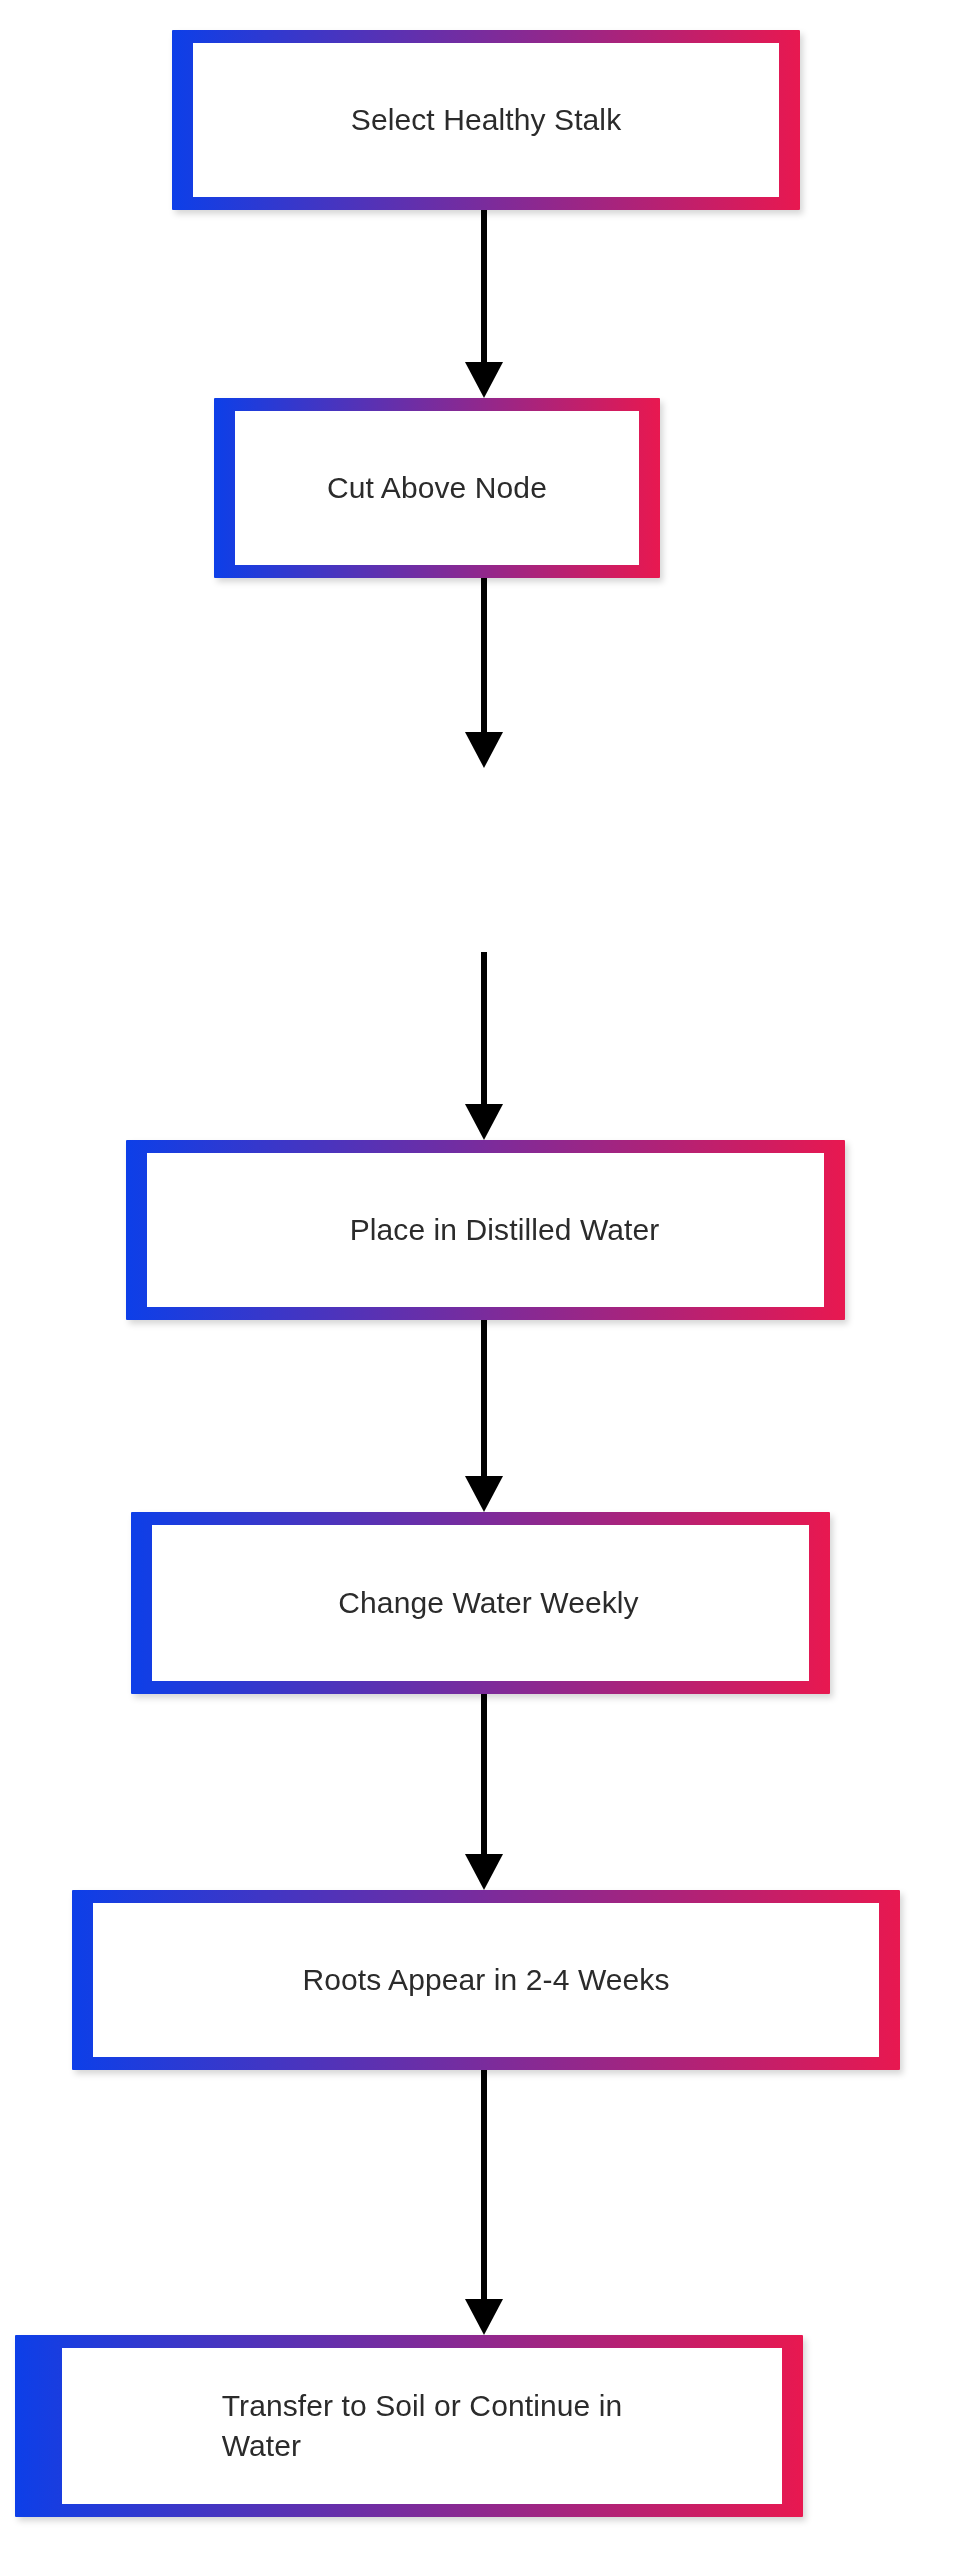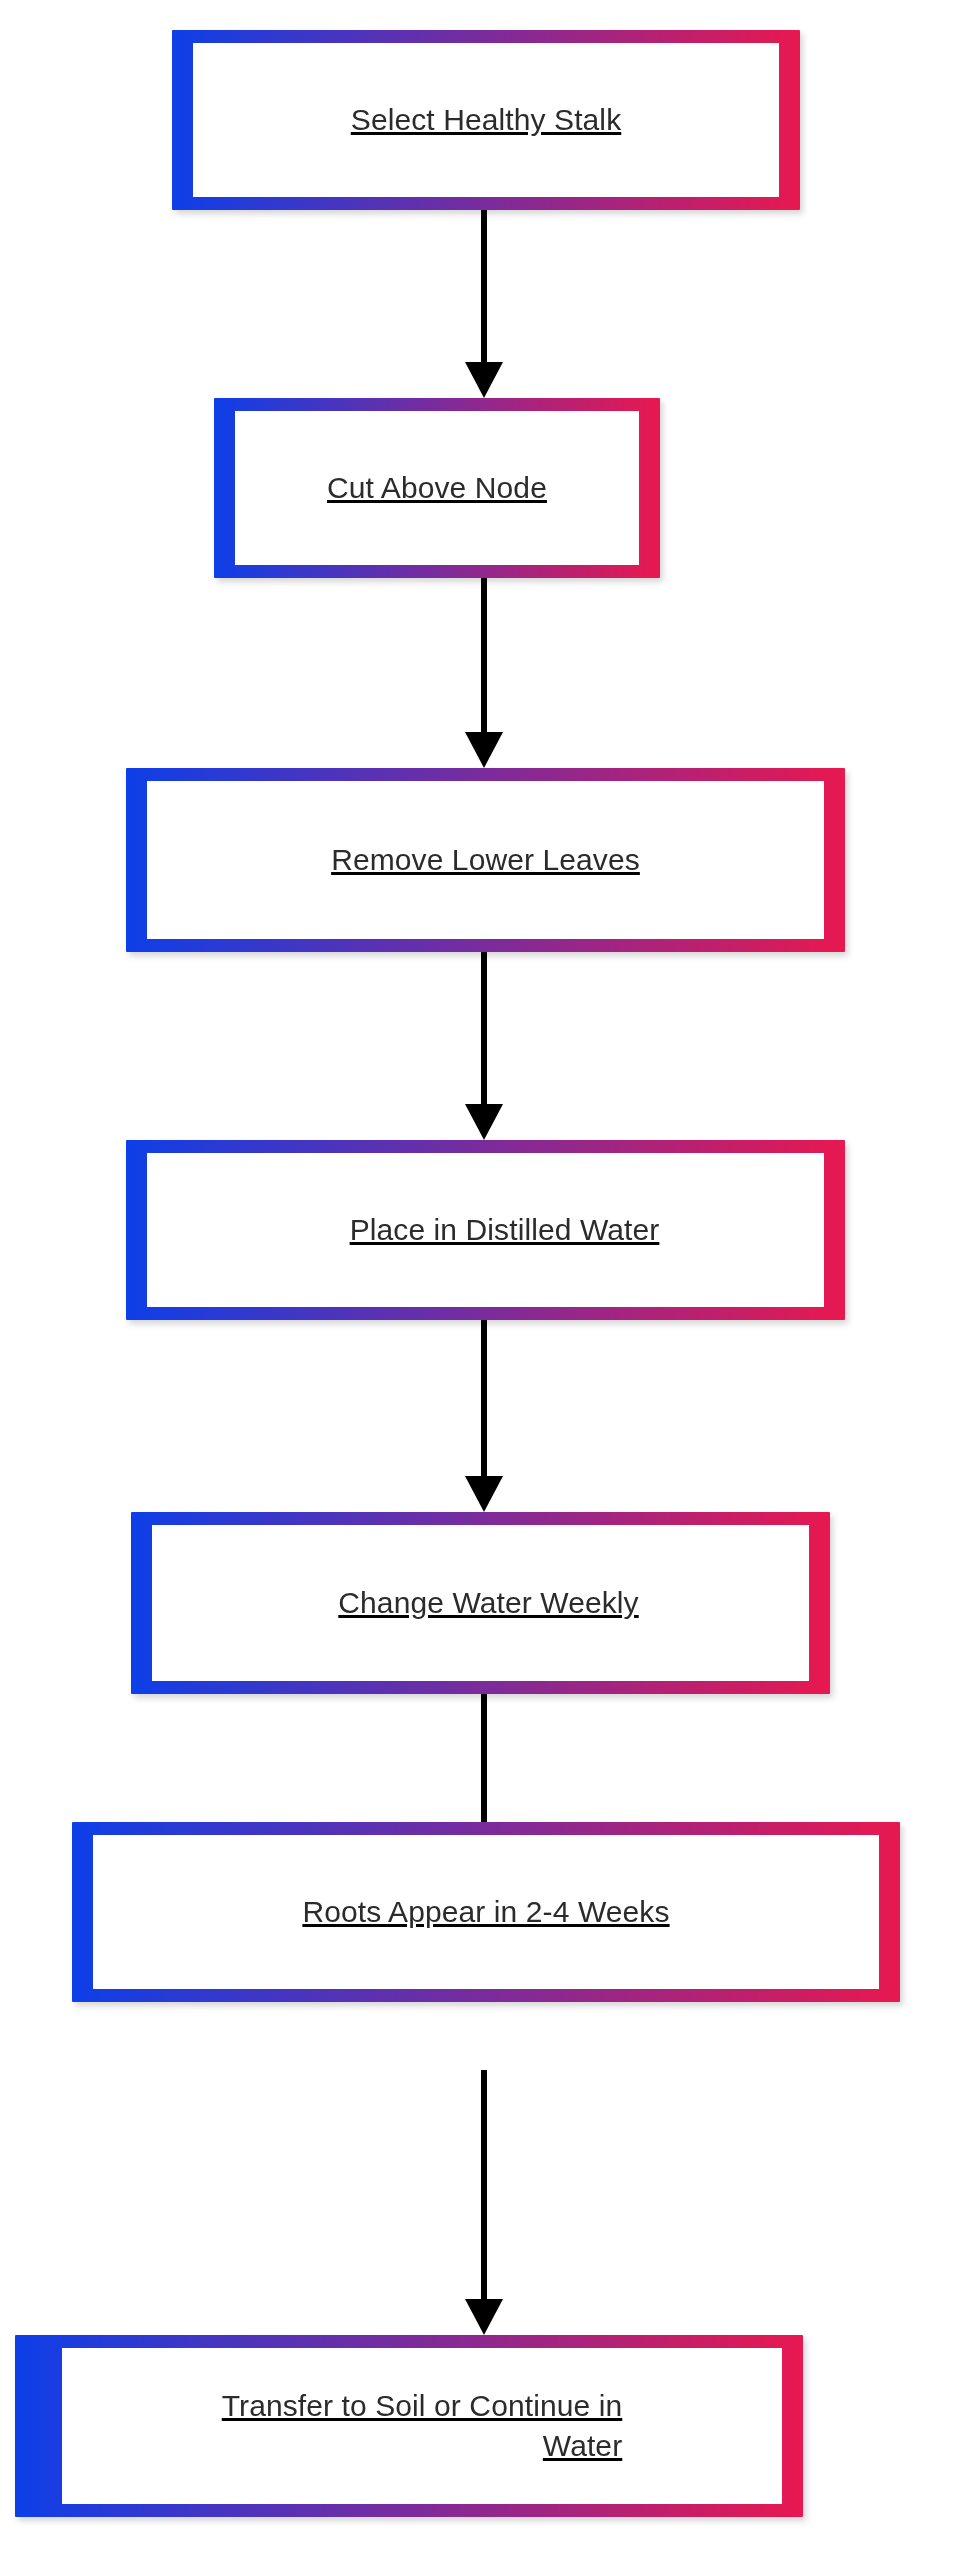--- a/index.html
+++ b/index.html
@@ -25,31 +25,30 @@
   }
 
   
   .node {
     position: absolute;
     box-sizing: border-box;
     background: #ffffff;
     display: flex;
     align-items: center;
     justify-content: center;
-    text-align: right;
+    text-align: left;
     padding: 6px 14px;
     border: 7px solid transparent;
     border-radius: 1px;
     background-image:
       linear-gradient(#ffffff, #ffffff),
       linear-gradient(90deg, var(--g-from) 0%, var(--g-to) 100%);
     background-origin: border-box;
     background-clip: content-box, border-box;
     filter: drop-shadow(3px 4px 3px rgba(0,0,0,0.16));
-    text-decoration: underline;
   }
 
   .node-label {
     font-size: 30px;
     line-height: 1.32;
     color: #2b2b2b;
     font-weight: 400;
     letter-spacing: 0.1px;
     white-space: pre-line;
   }
@@ -106,29 +105,26 @@
     <div class="arrow" style="left: 459px; top: 2070px; width: 50px; height: 265px;">
       <div class="arrow-stem" style="height: 231px;"></div>
       <div class="arrow-head"></div>
     </div>
     <div class="node" style="left: 172px; top: 30px; width: 628px; height: 180px; --g-from: #0d3fe8; --g-to: #e81850;">
       <div class="node-label" style="color: rgb(43, 43, 43);">Select Healthy Stalk</div>
     </div>
     <div class="node" style="left: 214px; top: 398px; width: 446px; height: 180px; --g-from: #0d3fe8; --g-to: #e81850;">
       <div class="node-label" style="color: rgb(43, 43, 43);">Cut Above Node</div>
     </div>
-    <div class="node" style="left: 126px; top: 768px; width: 719px; height: 184px; --g-from: #0d3fe8; --g-to: #e81850;">
-      <div class="node-label" style="color: rgb(43, 43, 43);">Remove Lower Leaves</div>
-    </div>
     <div class="node" style="left: 126px; top: 1140px; width: 719px; height: 180px; --g-from: #0d3fe8; --g-to: #e81850;">
       <div class="node-label" style="color: rgb(43, 43, 43); margin-left: 38px;">Place in Distilled Water</div>
     </div>
     <div class="node" style="left: 131px; top: 1512px; width: 699px; height: 182px; --g-from: #0d3fe8; --g-to: #e81850;">
       <div class="node-label" style="color: rgb(43, 43, 43); margin-left: 16px;">Change Water Weekly</div>
     </div>
-    <div class="node" style="left: 72px; top: 1822px; width: 828px; height: 180px; --g-from: #0d3fe8; --g-to: #e81850;">
+    <div class="node" style="left: 72px; top: 1890px; width: 828px; height: 180px; --g-from: #0d3fe8; --g-to: #e81850;">
       <div class="node-label" style="color: rgb(43, 43, 43);">Roots Appear in 2-4 Weeks</div>
     </div>
     <div class="node" style="left: 15px; top: 2335px; width: 788px; height: 182px; padding-left: 40px; --g-from: #0d3fe8; --g-to: #e81850;">
       <div class="node-label" style="color: rgb(43, 43, 43);">Transfer to Soil or Continue in
 Water</div>
     </div>
   </div>
 
 </body></html>

